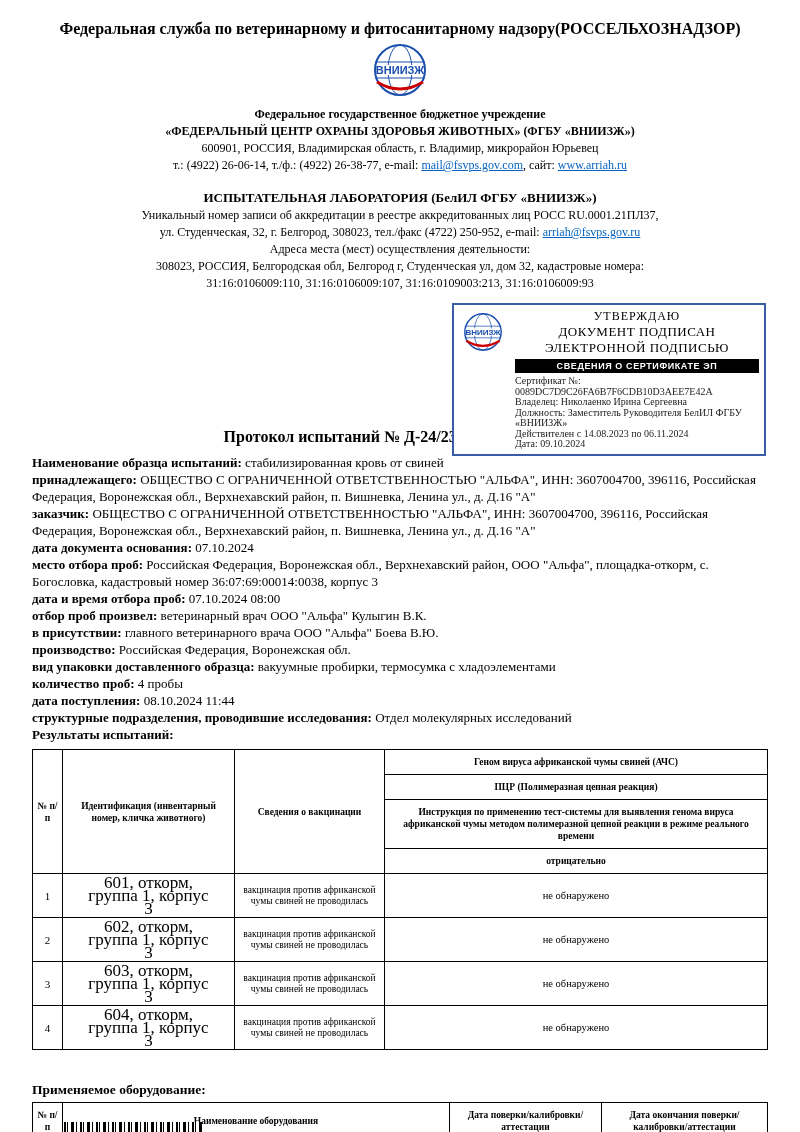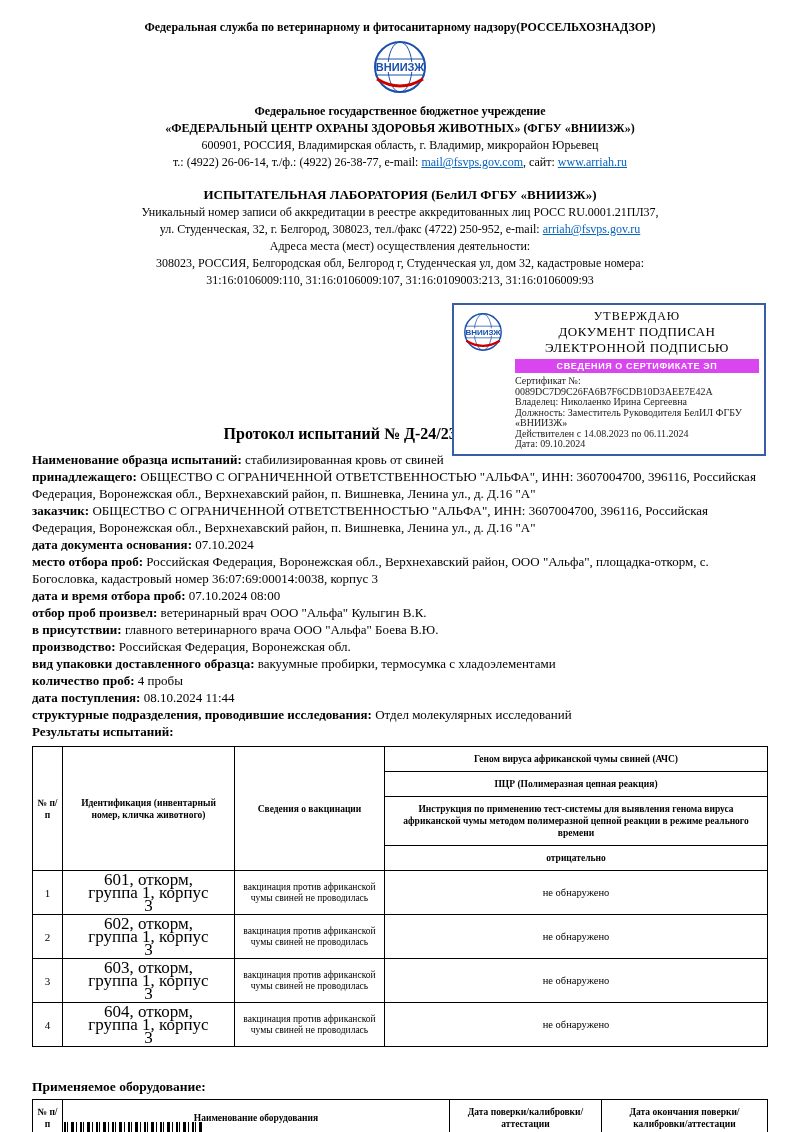--- a/index.html
+++ b/index.html
@@ -1,31 +1,31 @@
 <!DOCTYPE html>
 <html><head>
 <meta charset="utf-8">
 <style>
   * { margin:0; padding:0; box-sizing:border-box; }
   html,body { background:#fff; }
   body { width:800px; font-family:"Liberation Serif", serif; color:#000; }
   .page { position:relative; width:800px; height:1132px; background:#fff; padding:20px 32px 0 32px; overflow:hidden; }
-  .h-agency { font-size:12px; font-weight:bold; text-align:center; margin-bottom:4px; }
+  .h-agency { font-size:16px; font-weight:bold; text-align:center; margin-bottom:4px; }
   .logo-wrap { text-align:center; margin:2px 0 4px; }
   .h-line { font-size:12px; text-align:center; line-height:17px; }
   .h-line.b { font-weight:bold; }
   .lab-title { font-size:13px; font-weight:bold; text-align:center; margin-top:15px; line-height:18px; }
   a.link { color:#0563C1; text-decoration:underline; cursor:pointer; }
 
   .stamp { position:absolute; top:303px; right:34px; width:314px; border:2px solid #3a5da8; padding:4px 5px; background:#fff; display:flex; }
   .stamp-logo-col { width:56px; flex:0 0 56px; padding-top:2px; }
   .stamp-body { flex:1; }
   .stamp-approve { font-size:12px; letter-spacing:1px; text-align:center; line-height:15px; }
   .stamp-signed { font-size:13px; text-align:center; line-height:16px; letter-spacing:0.5px; }
-  .stamp-bar { background:#d946ef; color:#ffffff; font-size:9px; font-weight:bold; text-align:center; letter-spacing:0.6px; padding:2px 0; margin:3px 0 3px; font-family:"Liberation Sans", sans-serif; }
+  .stamp-bar { background:#000000; color:#ffffff; font-size:9px; font-weight:bold; text-align:center; letter-spacing:0.6px; padding:2px 0; margin:3px 0 3px; font-family:"Liberation Sans", sans-serif; }
   .cert-line { font-size:10px; line-height:10.5px; color:#222; font-family:Liberation Serif, serif; }
 
   .stamp-space { height:128px; }
   .doc-title { text-align:center; font-weight:bold; font-size:16px; margin:8px 0 8px; }
 
   .field { font-size:13px; line-height:17px; }
   .field .lbl { font-weight:bold; }
 
   table { border-collapse:collapse; width:100%; }
   td { border:1px solid #000; vertical-align:middle; }

